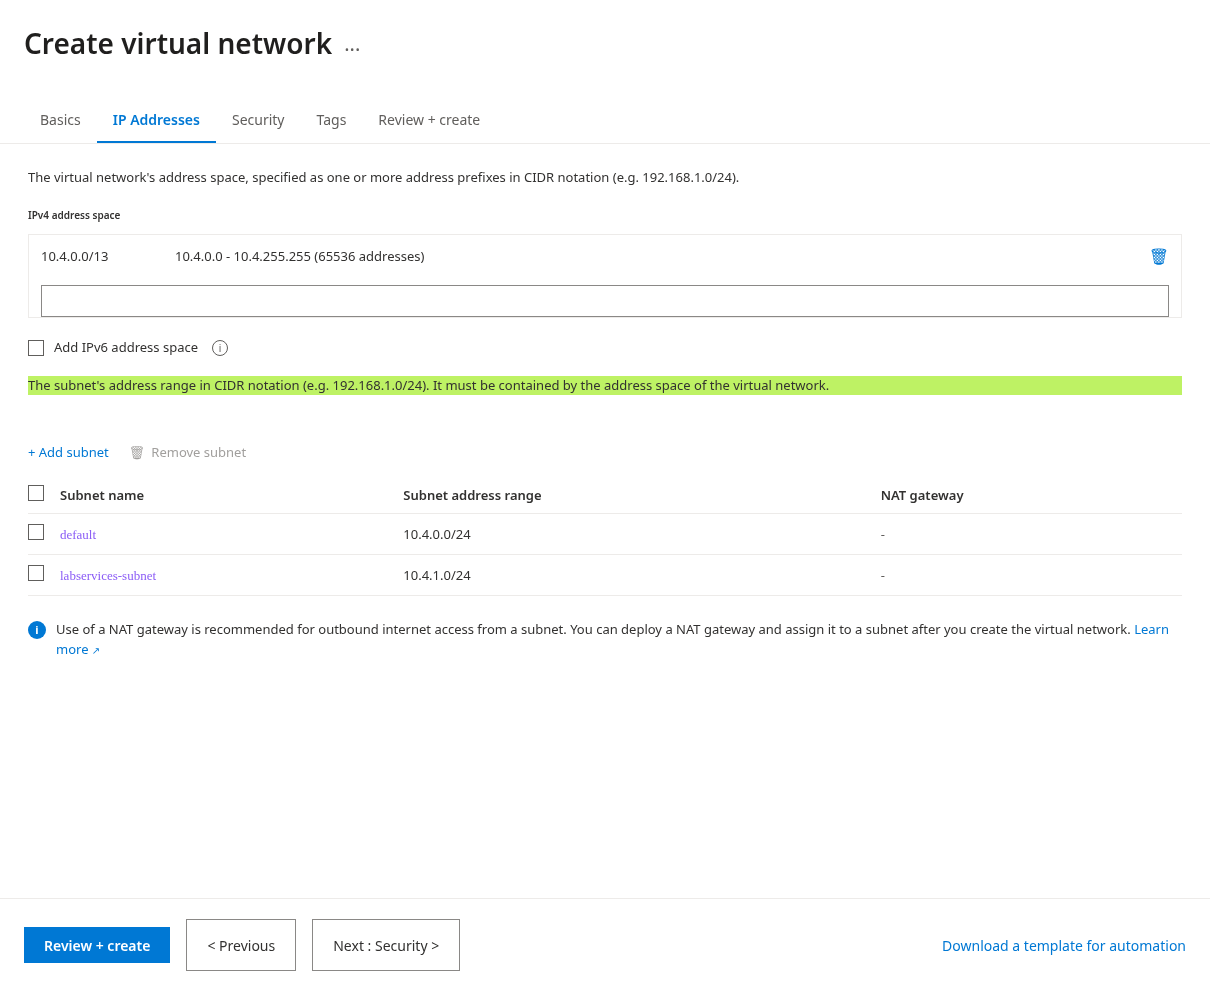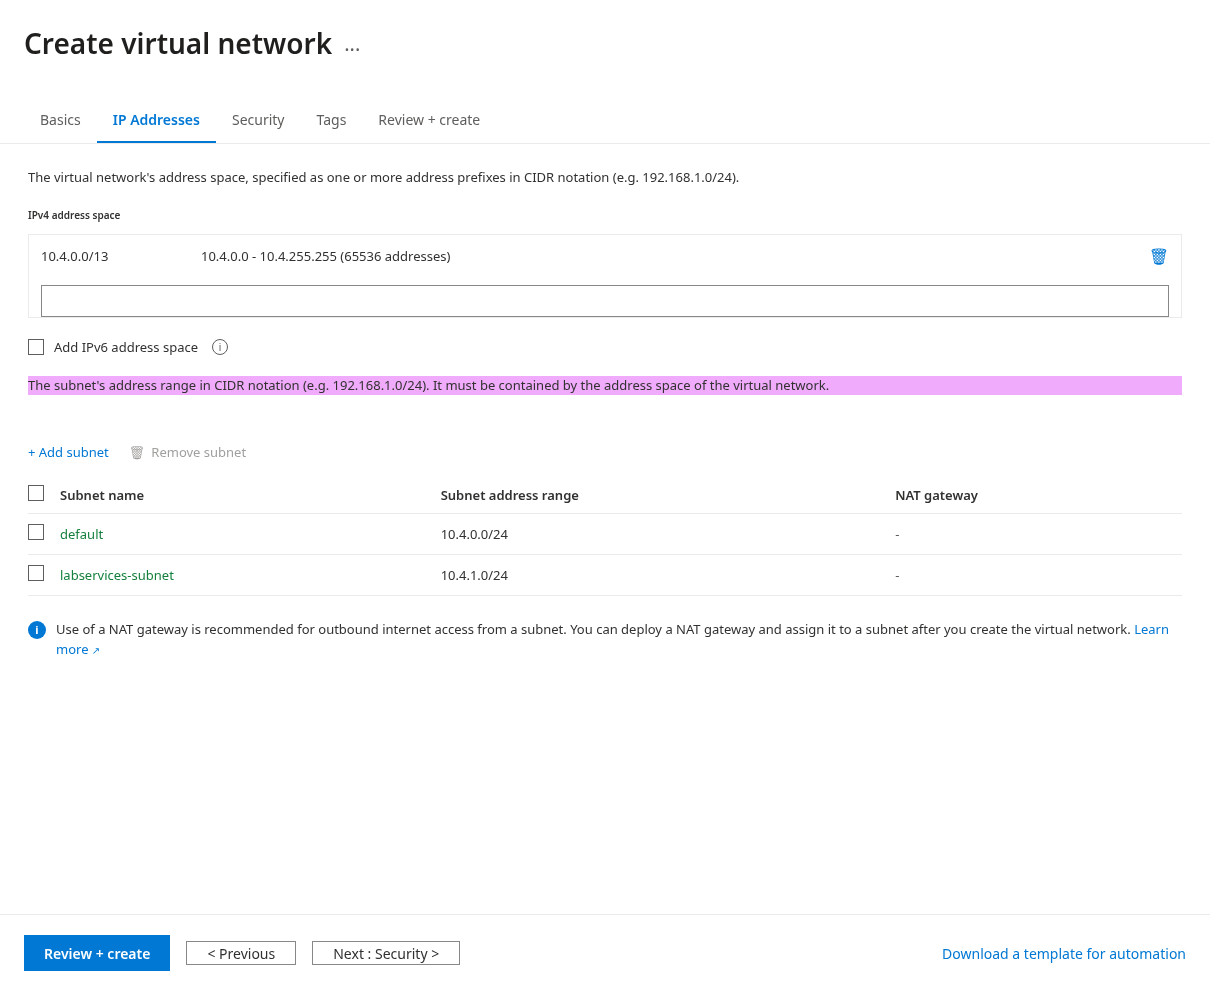--- a/index.html
+++ b/index.html
@@ -9,44 +9,44 @@
     .title-row { display: flex; align-items: center; gap: 12px; margin-bottom: 36px; }
     .page-title { font-size: 28px; font-weight: 600; color: #201f1e; }
     .ellipsis { font-size: 20px; color: #605e5c; cursor: pointer; }
     .tabs { display: flex; gap: 0; }
     .tab { padding: 12px 16px; font-size: 14px; color: #605e5c; cursor: pointer; border-bottom: 2px solid transparent; white-space: nowrap; }
     .tab.active { color: #0078d4; font-weight: 600; border-bottom: 2px solid #0078d4; text-align: right; }
     .content { padding: 24px 28px; flex: 1; }
     .description { font-size: 13px; color: #323130; margin-bottom: 20px; line-height: 1.5; }
     .section-label { font-weight: 600; font-size: 10px; margin-bottom: 12px; }
     .address-cidr { font-size: 13px; color: #323130; min-width: 110px; }
-    .address-range { font-size: 13px; color: #323130; flex: 1; margin-left: 26px; }
+    .address-range { font-size: 13px; color: #323130; flex: 1; }
     .delete-icon { color: #0078d4; cursor: pointer; font-size: 16px; margin-left: auto; }
     .address-input { width: 100%; border: 1px solid #8a8886; height: 32px; padding: 0 8px; margin-top: 8px; outline: none; font-size: 13px; }
-    .checkbox-row { display: flex; align-items: center; gap: 10px; margin: 20px 0; }
+    .checkbox-row { display: flex; align-items: flex-end; gap: 10px; margin: 20px 0; }
     .checkbox { width: 16px; height: 16px; border: 1px solid #605e5c; background: #fff; cursor: pointer; flex-shrink: 0; appearance: none; }
     .checkbox-label { font-size: 13px; }
     .info-icon-circle { width: 16px; height: 16px; border: 1px solid #605e5c; border-radius: 50%; display: inline-flex; align-items: center; justify-content: center; font-size: 10px; color: #605e5c; cursor: help; margin-left: 4px; }
-    .subnet-description { font-size: 13px; color: #323130; margin-bottom: 20px; line-height: 1.5; background: #f0abfc; }
+    .subnet-description { font-size: 13px; color: #323130; margin-bottom: 20px; line-height: 1.5; background: #bef264; }
     .subnet-actions { display: flex; align-items: center; gap: 20px; margin-bottom: 16px; margin-top: 48px; }
     .add-subnet-btn { display: flex; align-items: center; gap: 6px; color: #0078d4; font-size: 13px; cursor: pointer; background: none; border: none; font-family: inherit; }
     .remove-subnet-btn { display: flex; align-items: center; gap: 6px; color: #a19f9d; font-size: 13px; cursor: pointer; background: none; border: none; font-family: inherit; }
     .subnet-table { width: 100%; border-collapse: collapse; }
     .subnet-table th { text-align: left; font-weight: 600; font-size: 13px; padding: 8px 12px 8px 0; border-bottom: 1px solid #edebe9; margin-left: 45px; }
     .subnet-table td { font-size: 13px; padding: 10px 12px 10px 0; border-bottom: 1px solid #edebe9; vertical-align: middle; }
     .th-check { width: 32px; }
-    .subnet-link { color: #15803d; cursor: pointer; text-decoration: none; }
+    .subnet-link { color: #8b5cf6; cursor: pointer; text-decoration: none; font-family: Liberation Serif, serif; }
     .nat-dash { color: #605e5c; }
     .info-banner { display: flex; align-items: flex-start; gap: 10px; margin-top: 24px; font-size: 13px; color: #323130; line-height: 1.5; }
     .info-circle { width: 18px; height: 18px; border-radius: 50%; background: #0078d4; color: #fff; display: flex; align-items: center; justify-content: center; font-size: 11px; font-weight: 700; flex-shrink: 0; margin-top: 1px; }
     .learn-more { color: #0078d4; cursor: pointer; text-decoration: none; }
     .ext-link { font-size: 10px; color: #0078d4; }
     .footer { border-top: 1px solid #edebe9; padding: 20px 24px; display: flex; align-items: center; gap: 16px; }
     .btn-primary { background: #0078d4; color: #fff; border: none; padding: 8px 20px; font-size: 14px; font-weight: 600; cursor: pointer; font-family: inherit; height: 36px; }
-    .btn-secondary { background: #fff; color: #323130; border: 1px solid #8a8886; padding: 0 20px; font-size: 14px; cursor: pointer; font-family: inherit; height: 24px; }
+    .btn-secondary { background: #fff; color: #323130; border: 1px solid #8a8886; padding: 0 20px; font-size: 14px; cursor: pointer; font-family: inherit; height: 52px; }
     .btn-link { background: none; border: none; color: #0078d4; font-size: 14px; cursor: pointer; font-family: inherit; margin-left: auto; }
     .address-space-container { border: 1px solid #edebe9; padding: 0 12px; }
     .address-space-first-row { display: flex; align-items: center; padding: 10px 0; gap: 24px; }
   </style>
 </head>
 <body>
 
 <div class="page">
 
   <div class="header">

